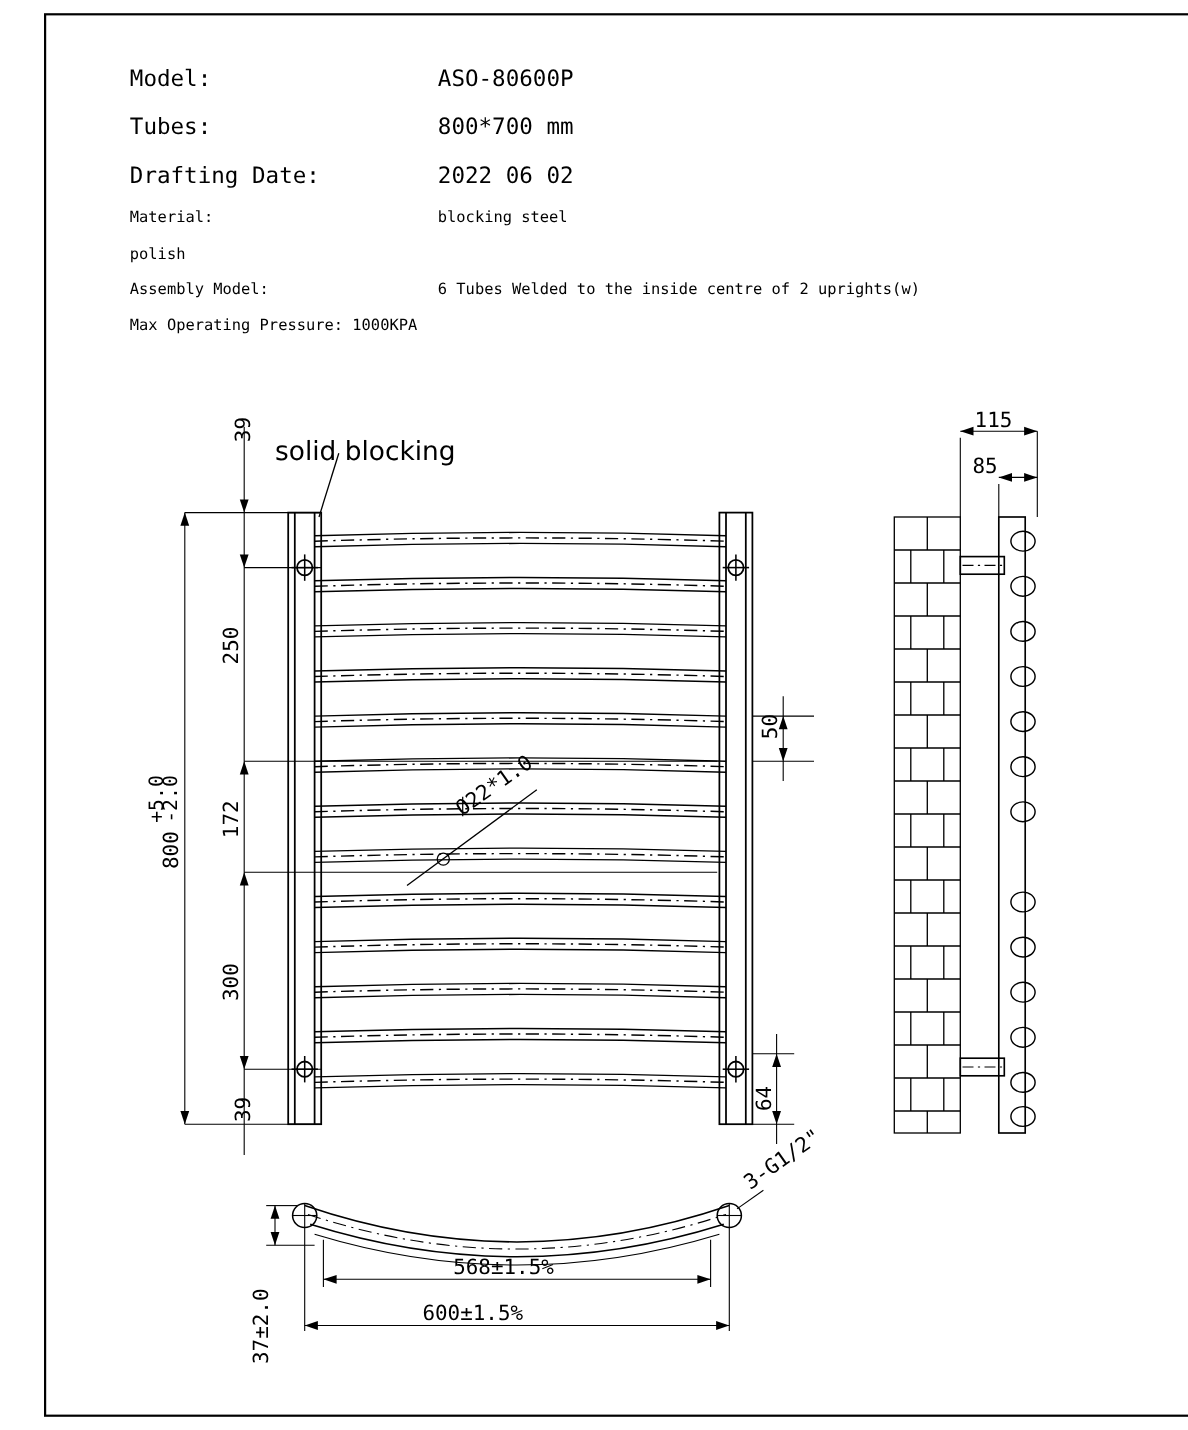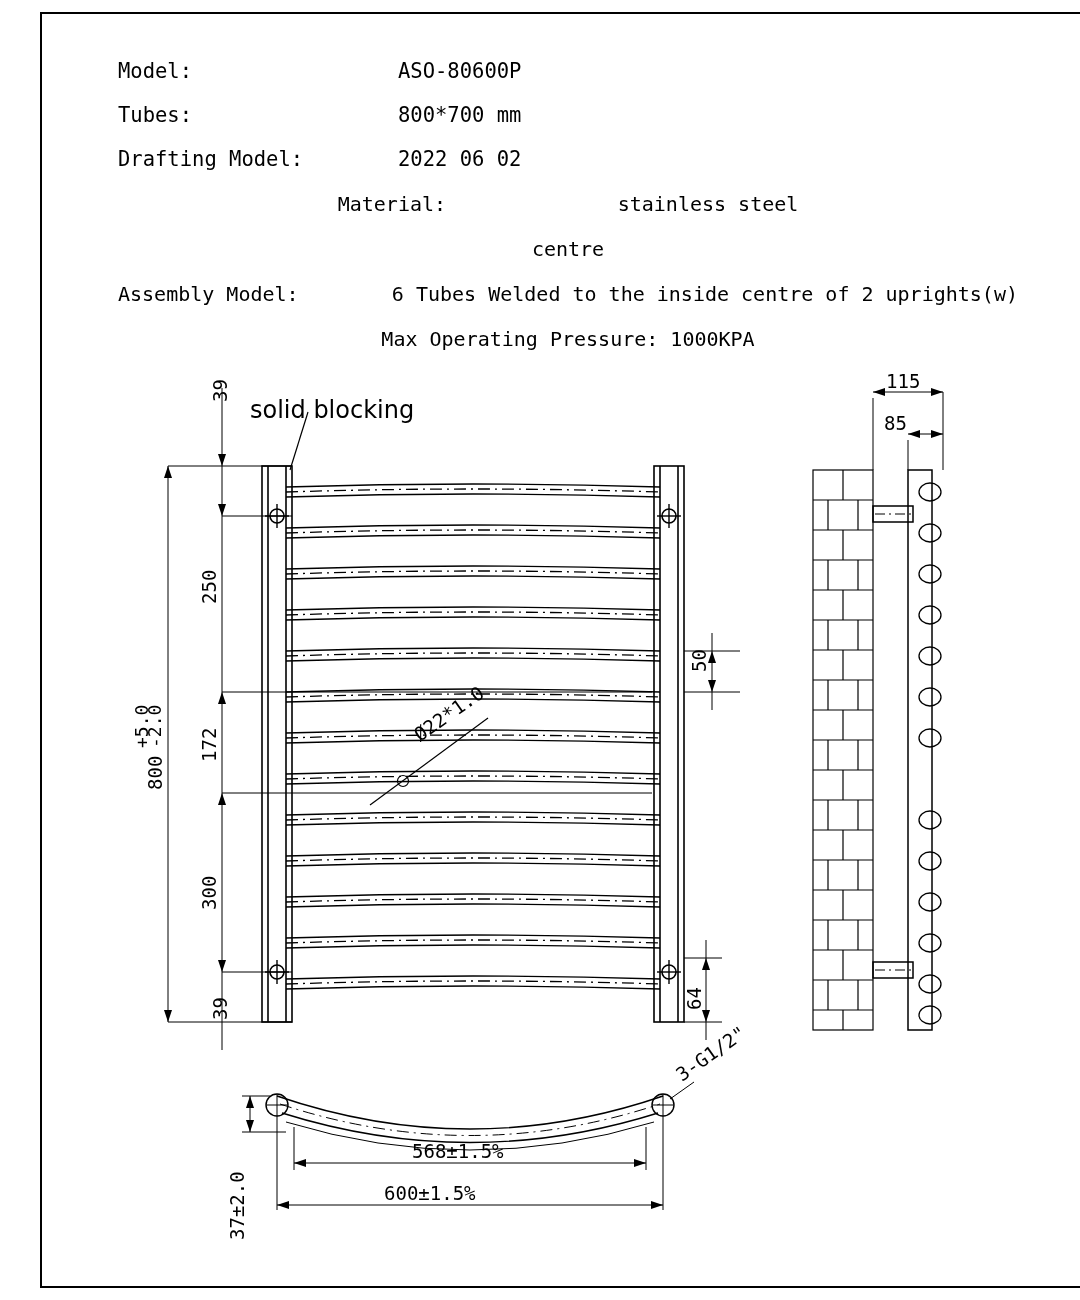--- a/index.html
+++ b/index.html
@@ -4,21 +4,21 @@
 <style>
   html,body{margin:0;padding:0;background:#ffffff;}
   body{width:1080px;height:1300px;overflow:hidden;font-family:"DejaVu Sans Mono",monospace;}
   #sheet{position:relative;width:1080px;height:1300px;margin-left:22px;}
   .frame{position:absolute;left:18px;top:12px;width:1044px;height:1276px;border:2px solid #000;box-sizing:border-box;}
   .spec{position:absolute;left:96px;top:52px;width:900px;}
   .spec-row{display:flex;align-items:baseline;margin-bottom:4px;}
   .spec-label{width:280px;white-space:pre;}
   .spec-value{white-space:pre;}
   .r1{font-size:20.5px;line-height:1.95;}
-  .r2{font-size:20px;line-height:2.05;justify-content:center;}
+  .r2{font-size:14px;line-height:2.05;}
   .one-line{white-space:pre;}
   svg{position:absolute;left:0;top:0;}
   text{font-family:"DejaVu Sans Mono",monospace;fill:#000;}
   .lbl{font-size:19px;}
   .lbl-s{font-size:18px;}
   .solid-blk{font-family:"DejaVu Sans",sans-serif;font-size:24px;}
 </style>
 </head>
 <body>
 
@@ -29,29 +29,29 @@
   <div class="spec">
     <div class="spec-row r1">
       <span class="spec-label">Model:</span>
       <span class="spec-value">ASO-80600P</span>
     </div>
     <div class="spec-row r1">
       <span class="spec-label">Tubes:</span>
       <span class="spec-value">800*700 mm</span>
     </div>
     <div class="spec-row r1">
-      <span class="spec-label">Drafting Model:</span>
+      <span class="spec-label">Drafting Date:</span>
       <span class="spec-value">2022 06 02</span>
     </div>
     <div class="spec-row r2">
       <span class="spec-label">Material:</span>
-      <span class="spec-value">stainless steel</span>
+      <span class="spec-value">blocking steel</span>
     </div>
     <div class="spec-row r2">
-      <span class="spec-value">centre</span>
+      <span class="spec-value">polish</span>
     </div>
     <div class="spec-row r2">
       <span class="spec-label">Assembly Model:</span>
       <span class="spec-value">6 Tubes Welded to the inside centre of 2 uprights(w)</span>
     </div>
     <div class="spec-row r2">
       <span class="one-line">Max Operating Pressure: 1000KPA</span>
     </div>
   </div>
 

